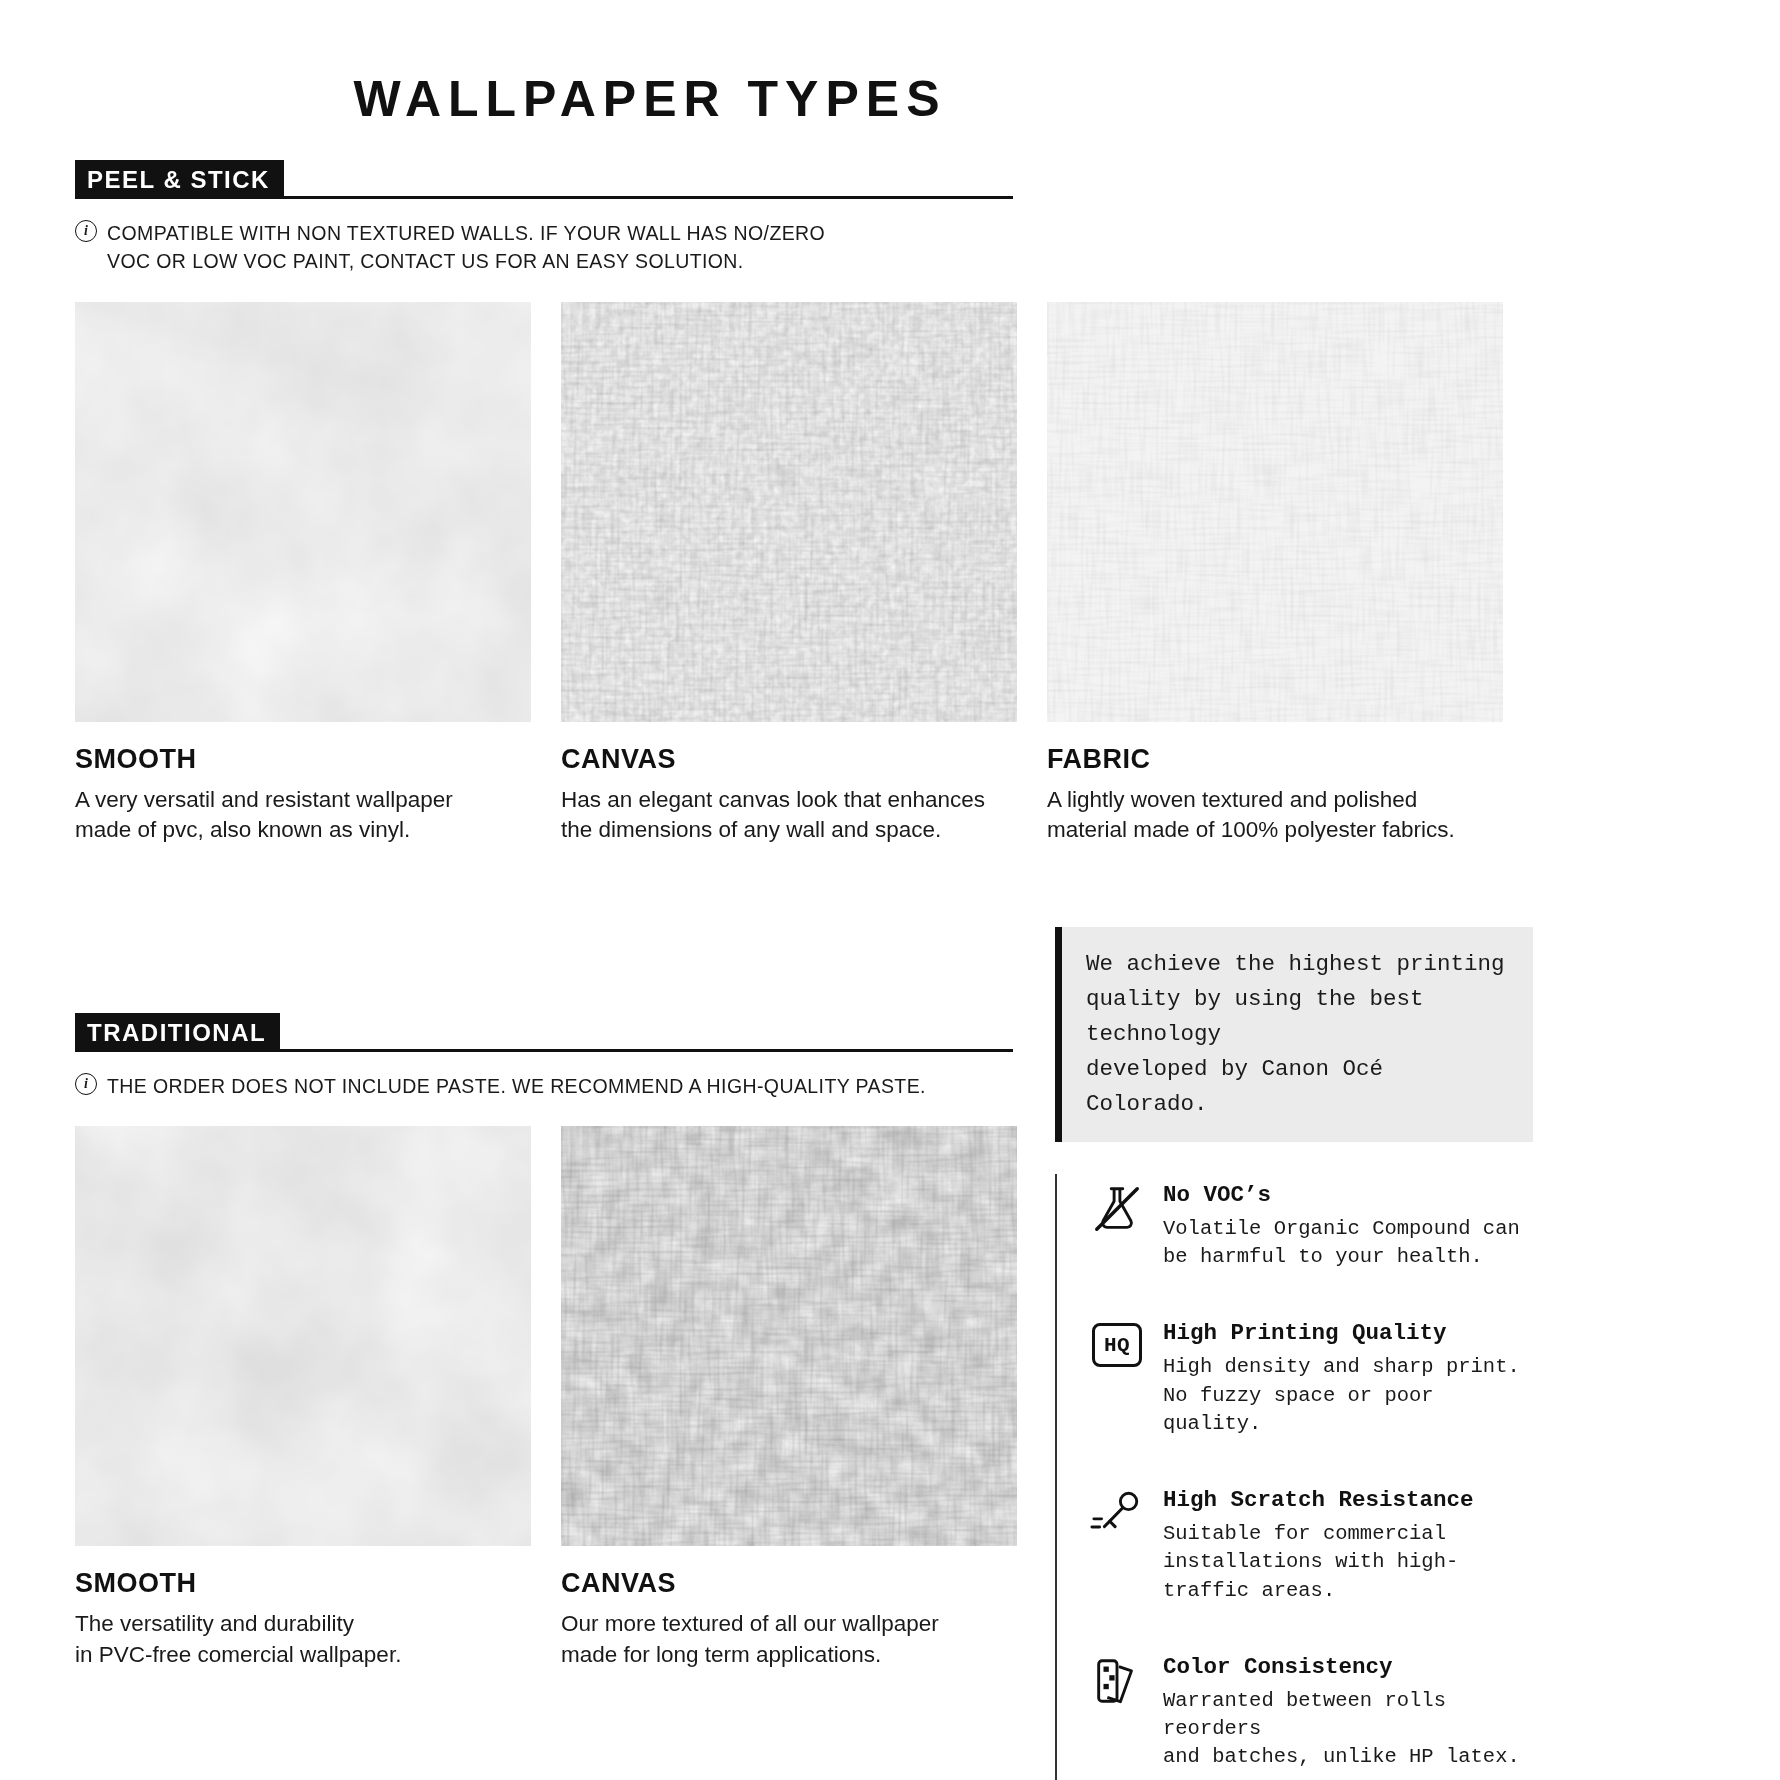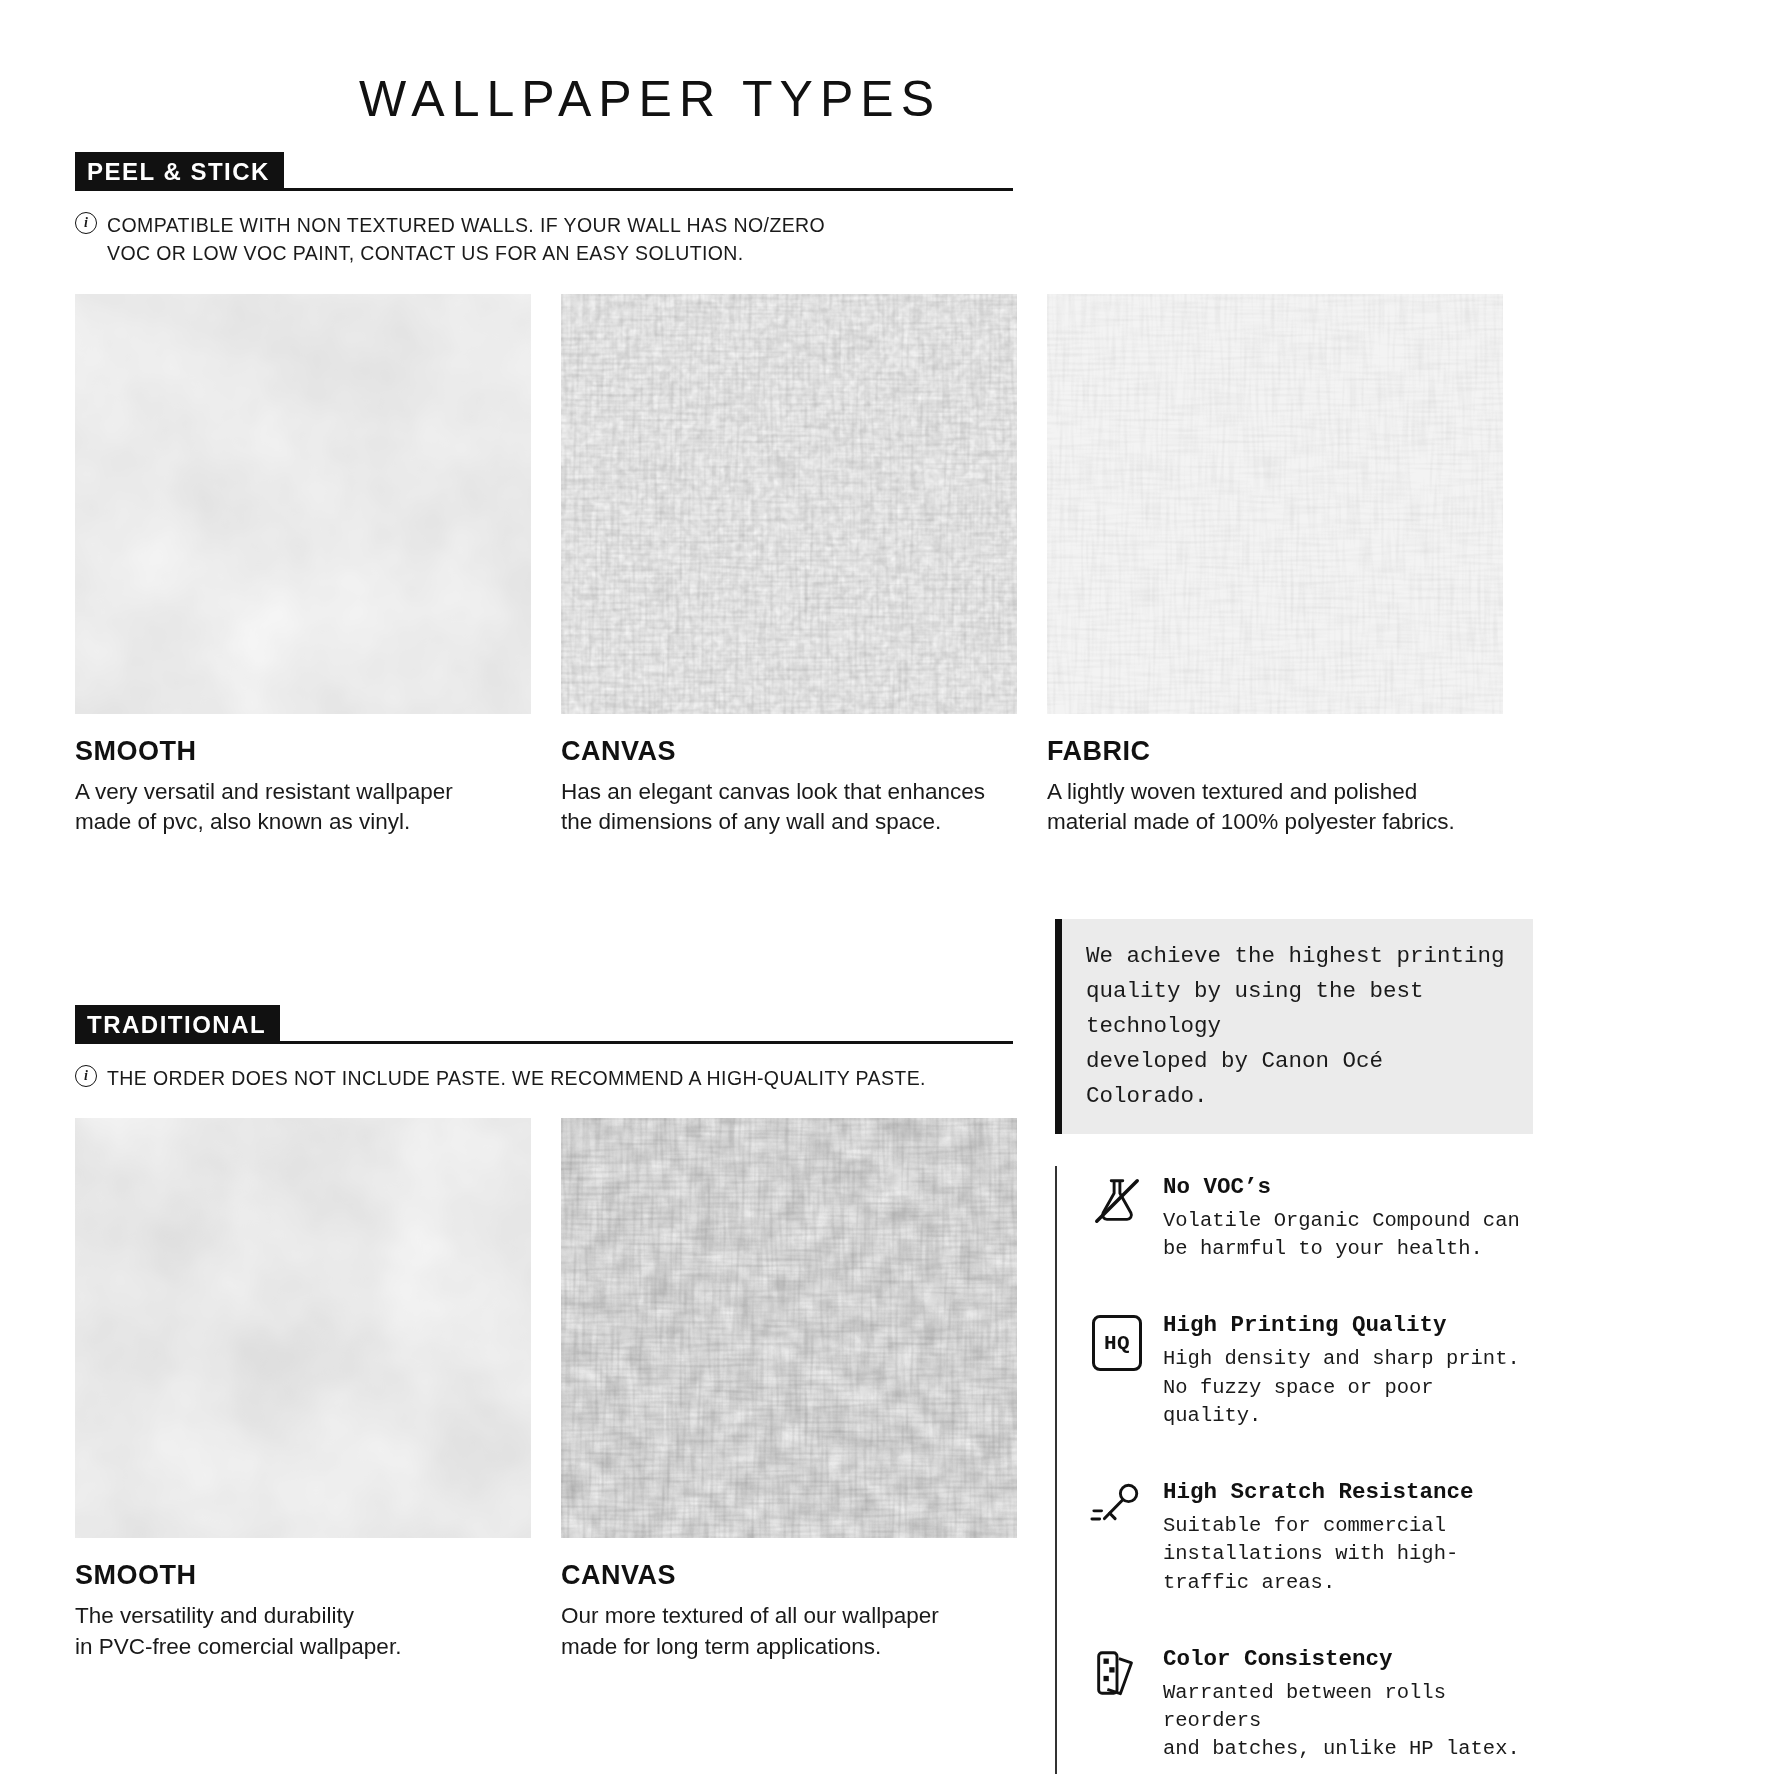--- a/index.html
+++ b/index.html
@@ -18,24 +18,24 @@
     min-height:1780px;
     background:#ffffff;
     color:var(--text);
     font-family:"Liberation Sans", sans-serif;
   }
   .page{padding:40px 75px 50px;}
 
   
   .title{
     width:1150px;
-    margin:30px 0 24px;
+    margin:30px 0 32px;
     text-align:center;
     font-size:50px;
-    font-weight:400;
+    font-weight:700;
     letter-spacing:7px;
     color:var(--ink);
   }
 
   
   .section-head{display:flex;align-items:stretch;width:938px;}
   .badge{
     background:var(--badge-bg);
     color:var(--badge-text);
     font-weight:700;
@@ -89,21 +89,21 @@
   .features{
     margin-top:32px;
     border-left:2px solid #333333;
     padding:8px 0 10px 32px;
     display:flex;flex-direction:column;gap:49px;
   }
   .feature{display:flex;gap:18px;}
   .feat-icon{flex:0 0 56px;width:56px;display:flex;justify-content:center;align-items:flex-start;}
   .feat-icon svg{width:54px;height:54px;}
   .hq-badge{
-    width:50px;height:56px;margin-top:3px;
+    width:50px;height:44px;margin-top:3px;
     border:3.5px solid var(--ink);border-radius:8px;
     display:flex;align-items:center;justify-content:center;
     font-weight:700;font-size:21px;letter-spacing:0.5px;color:var(--ink);
   }
   .feat-body{flex:1;}
   .feat-title{font-size:22.5px;font-weight:700;color:var(--ink);}
   .feat-desc{margin:7px 0 0;font-size:20.5px;line-height:1.38;color:var(--text);}
 
   .bottom-rule{border:none;border-top:2px solid var(--rule);width:1630px;margin:46px 0 0;}
 </style>

